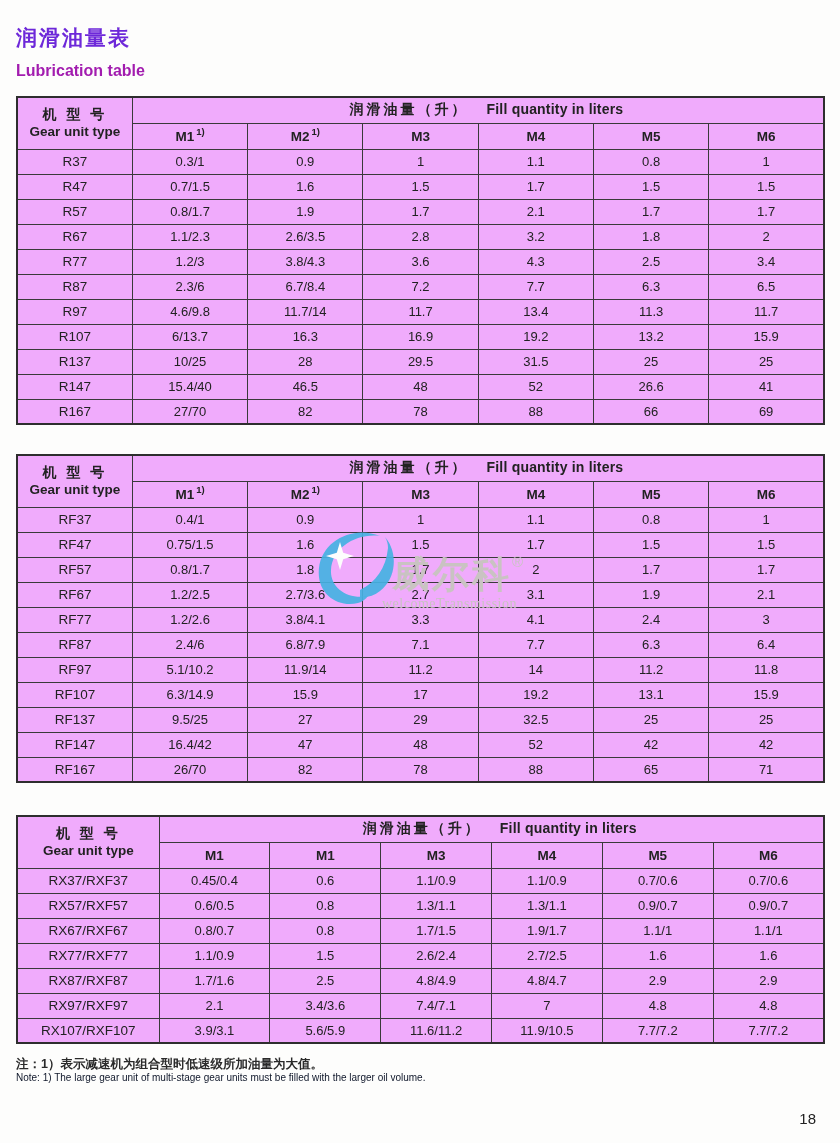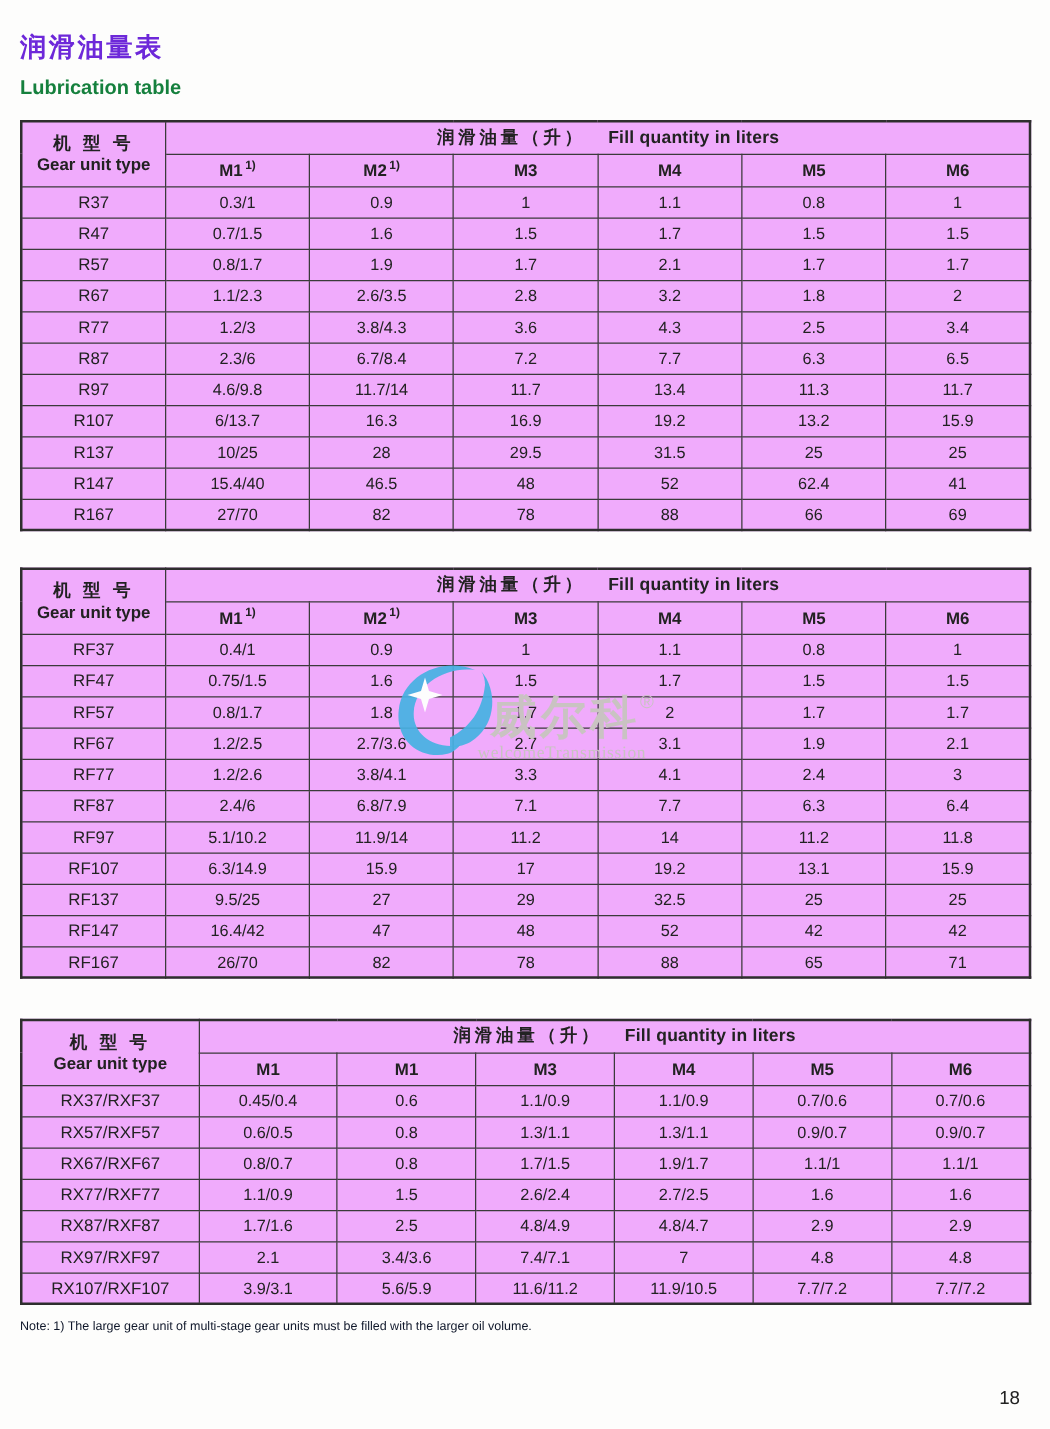--- a/index.html
+++ b/index.html
@@ -19,21 +19,21 @@
     font-size: 21px;
     font-weight: bold;
     letter-spacing: 2px;
     margin: 0 0 10px 0;
     color: #6d28d9;
   }
   .title-en {
     font-size: 16px;
     font-weight: bold;
     margin: 0 0 16px 0;
-    color: #15803d;
+    color: #a21caf;
   }
   table.lube-table {
     width: 100%;
     border-collapse: collapse;
     table-layout: fixed;
     background: #f0abfc;
   }
   table.lube-table { border: 2px solid #2e2e2e; }
   .lube-table th, .lube-table td {
     border: 1px solid #3a3a3a;
@@ -254,21 +254,21 @@
           <td>31.5</td>
           <td>25</td>
           <td>25</td>
         </tr>
         <tr>
           <td class="model">R147</td>
           <td>15.4/40</td>
           <td>46.5</td>
           <td>48</td>
           <td>52</td>
-          <td>62.4</td>
+          <td>26.6</td>
           <td>41</td>
         </tr>
         <tr>
           <td class="model">R167</td>
           <td>27/70</td>
           <td>82</td>
           <td>78</td>
           <td>88</td>
           <td>66</td>
           <td>69</td>
@@ -494,20 +494,21 @@
           <td>5.6/5.9</td>
           <td>11.6/11.2</td>
           <td>11.9/10.5</td>
           <td>7.7/7.2</td>
           <td>7.7/7.2</td>
         </tr>
       </tbody>
     </table>
 
   <div class="note">
+    <div class="zh">注：1）表示减速机为组合型时低速级所加油量为大值。</div>
     <div class="en">Note: 1) The large gear unit of multi-stage gear units must be filled with the larger oil volume.</div>
   </div>
 
   <div class="page-number">18</div>
 
   <div class="watermark">
     <svg width="92" height="80" viewBox="0 0 92 80">
       <path class="wm-swoosh" d="M66 8 C 40 -3, 8 12, 5 40 C 2 66, 24 80, 44 75 C 48 74, 52 71, 54 68 C 34 72, 16 60, 17 42 C 18 20, 42 5, 66 8 Z"></path>
       <path class="wm-swoosh" d="M46 62 C 62 54, 72 40, 74 20 C 74 16, 73 12, 71 9 C 84 24, 83 50, 66 63 C 60 68, 52 70, 46 69 Z"></path>
       <path class="wm-star" d="M26 14 L29.2 24.8 L40 28 L29.2 31.2 L26 42 L22.8 31.2 L12 28 L22.8 24.8 Z"></path>

